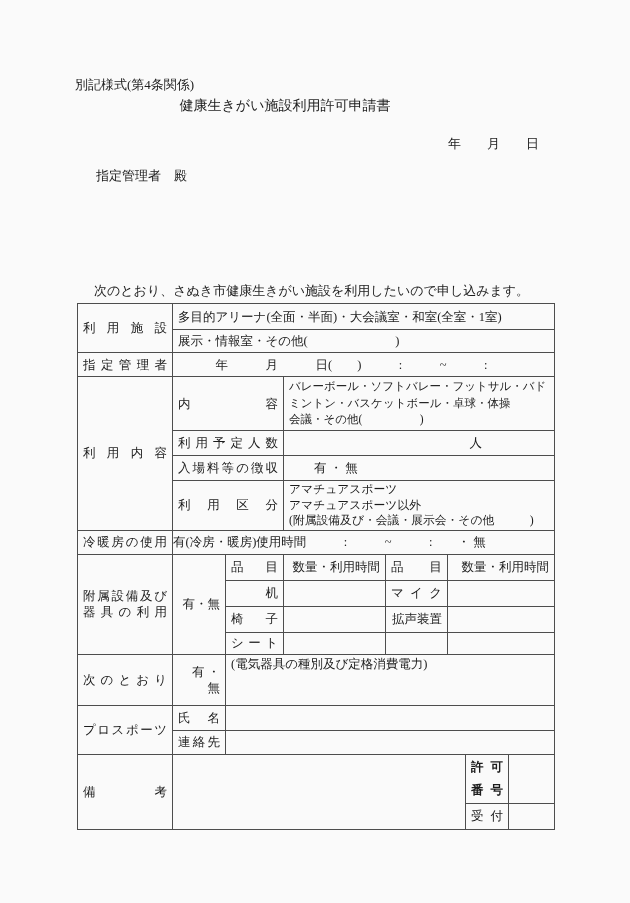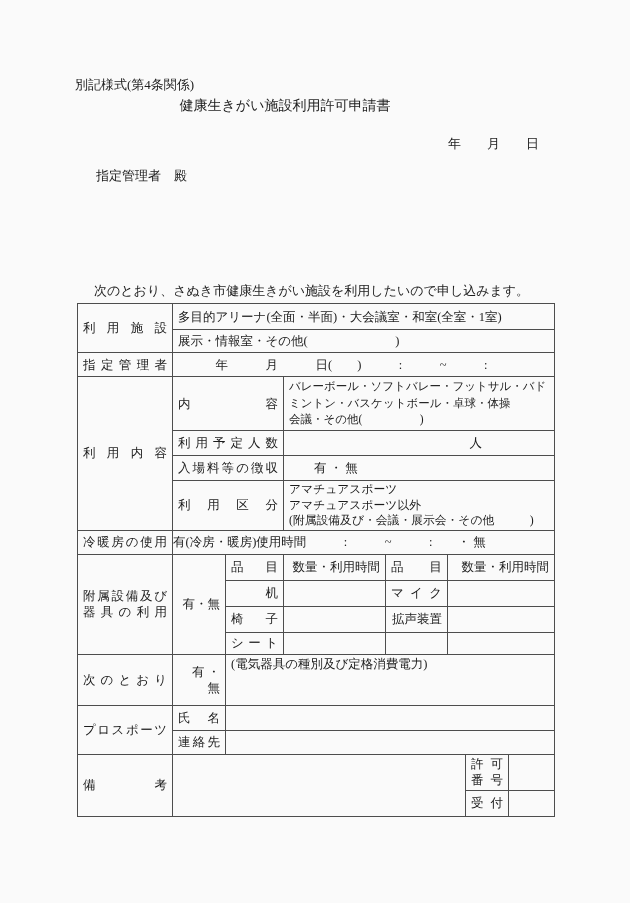--- a/index.html
+++ b/index.html
@@ -25,21 +25,21 @@
   .just { text-align:justify; text-align-last:justify;margin-left:12px; }
   .ctr  { text-align:right; }
   .top  { vertical-align:top; }
   .pre  { white-space:pre-line; }
   .prewrap { white-space:pre;margin-top:21px; }
   .small { font-size:11.5px; line-height:16.5px; }
   .cat   { font-size:11.8px; line-height:15.6px; }
   .unit-cell { text-align:right; padding-right:72px; }
   .avail-cell { padding-left:30px; }
   .aircon-cell { padding-left:0; }
-  .permit { line-height:16px; }
+  .permit { line-height:23px;font-weight:bold; }
 </style>
 </head>
 <body>
 
 <div class="page">
 
   <div class="abs form-code">別記様式(第4条関係)</div>
   <div class="abs doc-title">健康生きがい施設利用許可申請書</div>
   <div class="abs date-line">年　　月　　日</div>
   <div class="abs addressee">指定管理者　殿</div>

